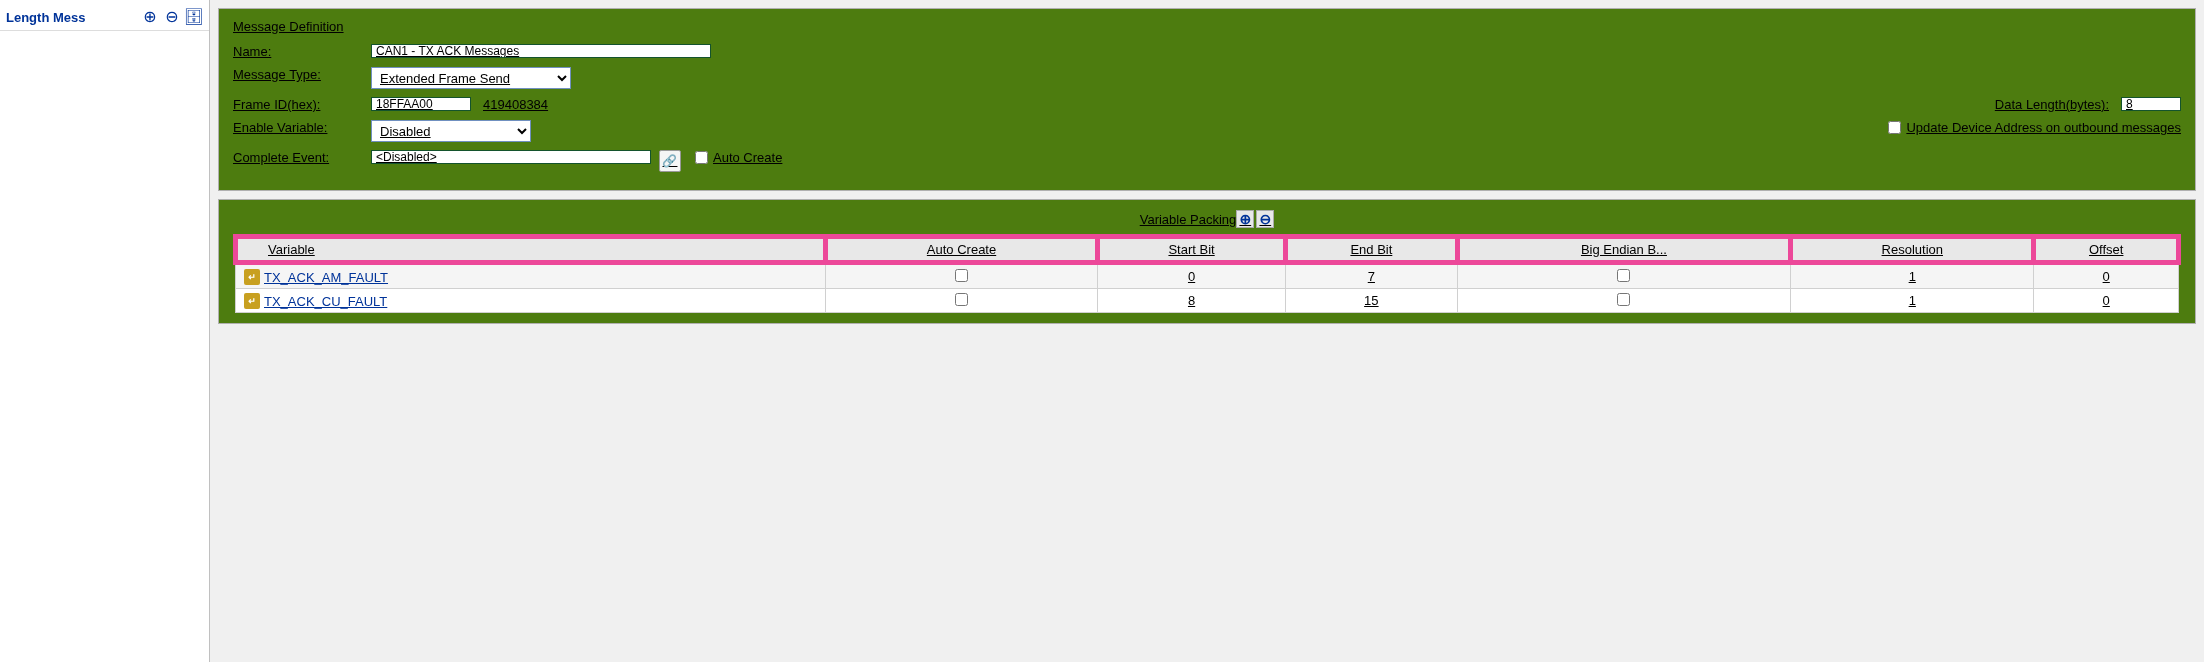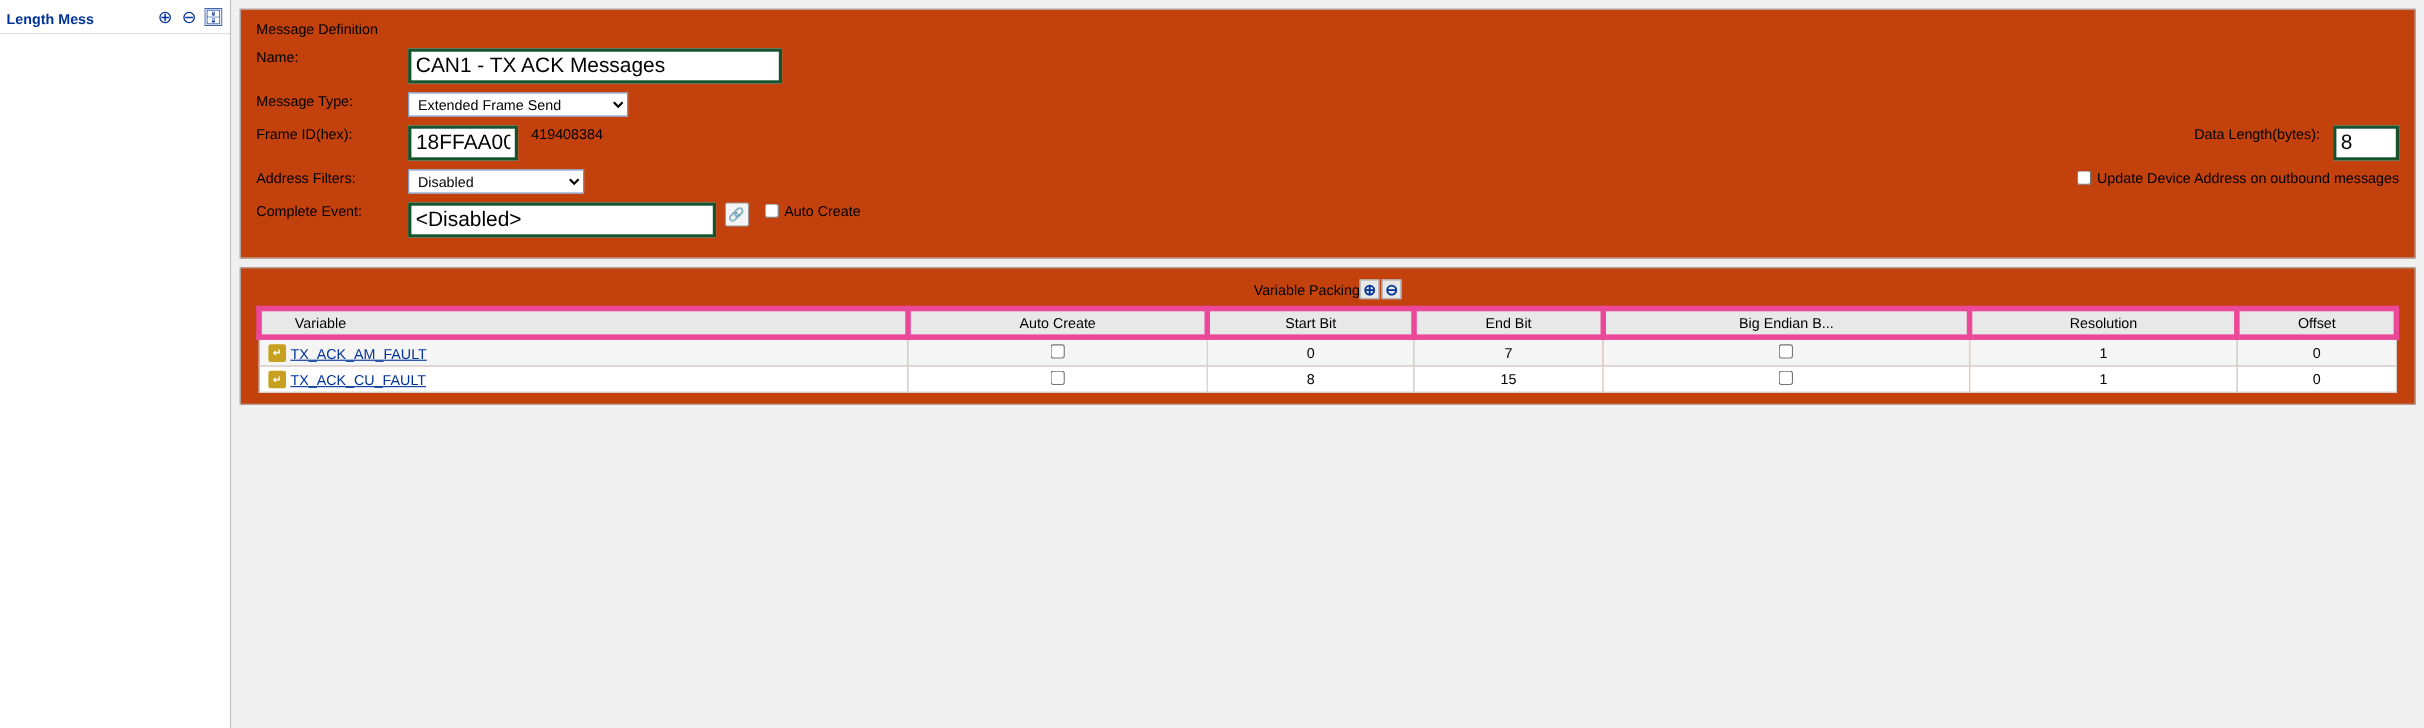--- a/index.html
+++ b/index.html
@@ -63,23 +63,24 @@
       flex: 1;
       display: flex;
       flex-direction: column;
       padding: 8px;
       gap: 8px;
       overflow: auto;
     }
 
     
     .panel {
-      background: #c2410c;
+      background: #4d7c0f;
       border: 1px solid #b0b0b0;
       padding: 10px 14px;
+      text-decoration: underline;
     }
     .panel-title {
       font-size: 13px;
       color: #000;
       margin-bottom: 10px;
       font-weight: normal;
     }
 
     
     .form-row {
@@ -88,24 +89,24 @@
       margin-bottom: 8px;
       gap: 8px;
     }
     .form-label {
       width: 130px;
       color: #000;
       font-size: 13px;
       flex-shrink: 0;
     }
     .form-input {
-      border: 3px solid #14532d;
+      border: 1px solid #14532d;
       padding: 2px 4px;
-      font-size: 19px;
-      height: 32px;
+      font-size: 12px;
+      height: 14px;
       background: #fff;
       outline: none;
     }
     .form-input.wide { width: 340px; }
     .form-input.medium { width: 100px; }
     .form-input.small { width: 60px; }
 
     .form-select {
       border: 1px solid #7090c0;
       padding: 2px 4px;
@@ -243,21 +244,21 @@
     <div class="form-row">
       <span class="form-label">Frame ID(hex):</span>
       <input class="form-input medium" type="text" value="18FFAA00" style="">
       <span class="inline-text">419408384</span>
       <span style="flex:1"></span>
       <span class="form-label" style="width:auto; margin-right:4px;">Data Length(bytes):</span>
       <input class="form-input small" type="text" value="8" style="">
     </div>
 
     <div class="form-row">
-      <span class="form-label">Address Filters:</span>
+      <span class="form-label">Enable Variable:</span>
       <select class="form-select medium">
         <option>Disabled</option>
         <option>Enabled</option>
       </select>
       <span style="flex:1"></span>
       <label class="checkbox-label">
         <input type="checkbox" style="">
         <span>Update Device Address on outbound messages</span>
       </label>
     </div>

